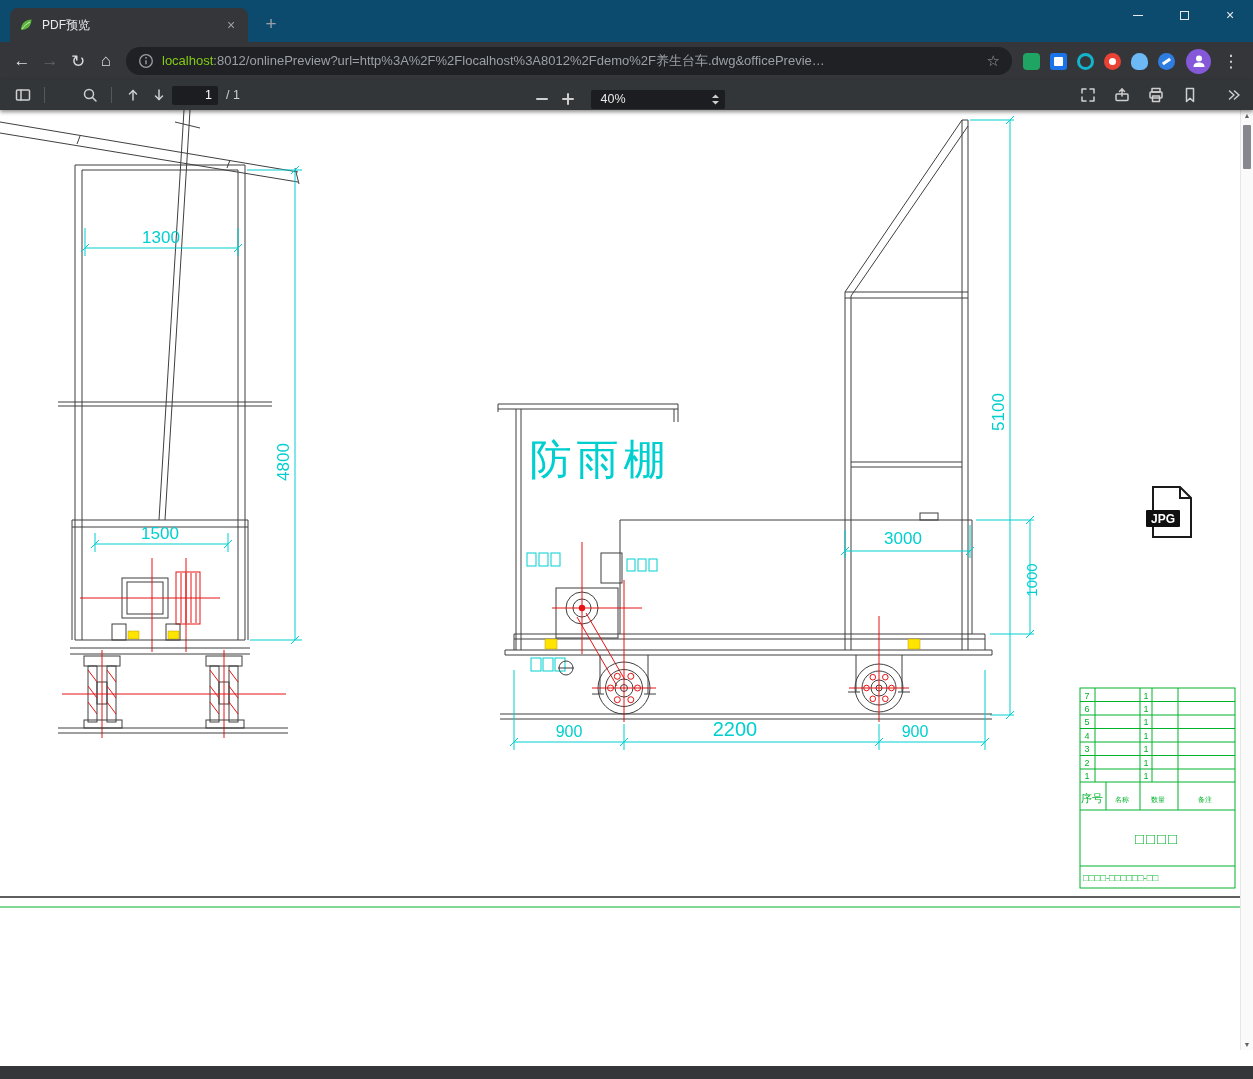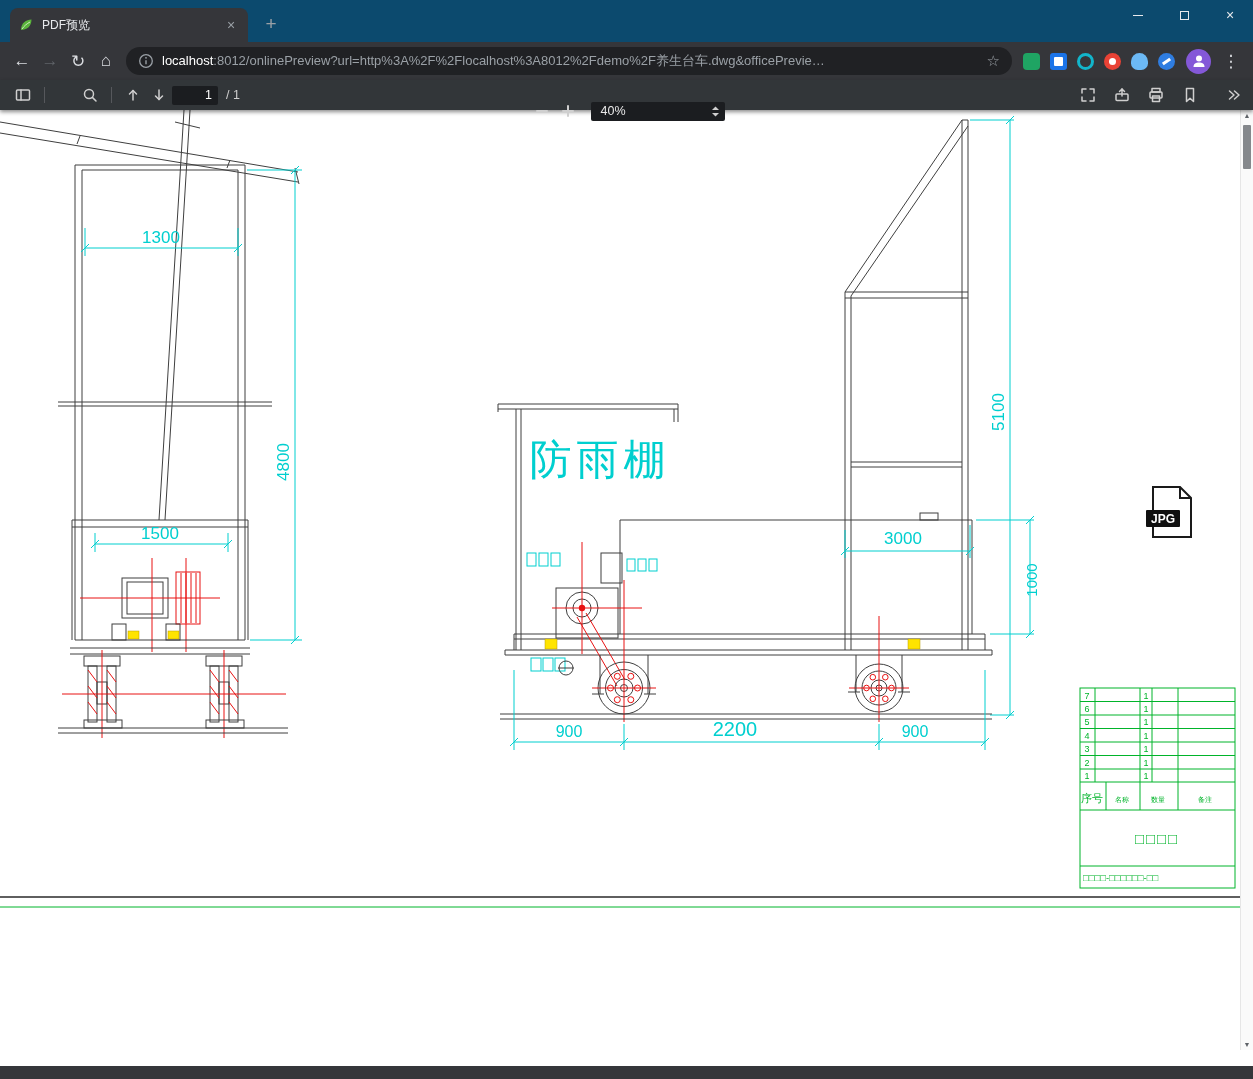--- a/index.html
+++ b/index.html
@@ -24,21 +24,21 @@
   .wc-max{display:block;width:9px;height:9px;border:1px solid #e8eaed;}
   
   .toolbar{height:38px;background:#35363a;display:flex;align-items:center;padding:0 8px;}
   .nav-ic{width:28px;height:28px;display:flex;align-items:center;justify-content:center;
     color:#dadce0;font-size:17px;cursor:pointer;flex:0 0 auto;}
   .nav-ic.disabled{color:#5f6368;}
   .urlbar{flex:1;min-width:0;height:28px;background:#202124;border-radius:14px;display:flex;
     align-items:center;padding:0 12px;margin:0 6px;}
   .url-text{flex:1;min-width:0;font-size:13px;white-space:nowrap;overflow:hidden;
     text-overflow:ellipsis;margin:0 8px;}
-  .url-host{color:#ffffff;}
+  .url-host{color:#84cc16;}
   .url-rest{color:#9aa0a6;}
   .star{color:#9aa0a6;font-size:15px;cursor:pointer;}
   .ext{width:17px;height:17px;margin:0 5px;flex:0 0 auto;cursor:pointer;}
   .e1{background:#1fa463;border-radius:4px;}
   .e2{background:#1a73e8;border-radius:3px;position:relative;}
   .e2::after{content:"";position:absolute;left:4px;top:4px;right:4px;bottom:4px;background:#fff;border-radius:1px;}
   .e3{border:3px solid #12b5cb;border-radius:50%;background:transparent;}
   .e4{background:#e94235;border-radius:50%;position:relative;}
   .e4::after{content:"";position:absolute;left:5px;top:5px;width:7px;height:7px;background:#fff;border-radius:50%;}
   .e5{background:#6cb9f5;border-radius:50% 50% 40% 40%;}
@@ -47,21 +47,21 @@
   .avatar{width:25px;height:25px;border-radius:50%;background:#8458d8;display:flex;
     align-items:center;justify-content:center;margin:0 6px;cursor:pointer;flex:0 0 auto;}
   
   .pdfbar{position:relative;height:30px;background:#323639;display:flex;align-items:center;
     padding:0 10px;box-shadow:0 2px 4px rgba(0,0,0,.45);z-index:5;}
   .pb-ic{width:26px;height:26px;display:flex;align-items:center;justify-content:center;cursor:pointer;flex:0 0 auto;}
   .pb-sep{width:1px;height:16px;background:#56585c;margin:0 8px;}
   .page-input{width:46px;height:19px;background:#1b1d20;border:0;color:#fff;font-size:12.5px;
     text-align:right;padding:0 6px;border-radius:2px;font-family:"Liberation Sans",sans-serif;}
   .page-total{color:#cfcfcf;font-size:12.5px;margin-left:8px;}
-  .pb-center{position:absolute;left:50%;top:16px;height:30px;transform:translateX(-50%);
+  .pb-center{position:absolute;left:50%;top:4px;height:30px;transform:translateX(-50%);
     display:flex;align-items:center;}
   .zoombox{width:134px;height:19px;background:#1b1d20;border-radius:2px;display:flex;
     align-items:center;padding:0 4px 0 10px;margin-left:10px;cursor:pointer;}
   .zoomtext{flex:1;color:#e8e8e8;font-size:12.5px;}
   .pb-right{position:absolute;right:6px;top:0;height:30px;display:flex;align-items:center;gap:8px;}
   
   .content{position:absolute;top:110px;left:0;width:1253px;height:1032px;background:#fff;}
   .drawing{position:absolute;top:0;left:0;}
   .vscroll{position:absolute;right:0;top:0;width:13px;height:940px;background:#fafafa;
     border-left:1px solid #e6e6e6;cursor:pointer;}

